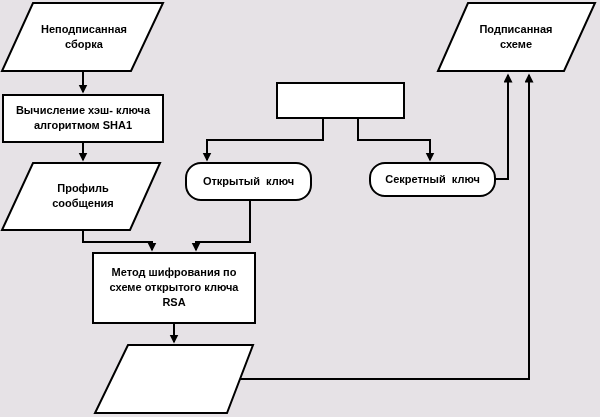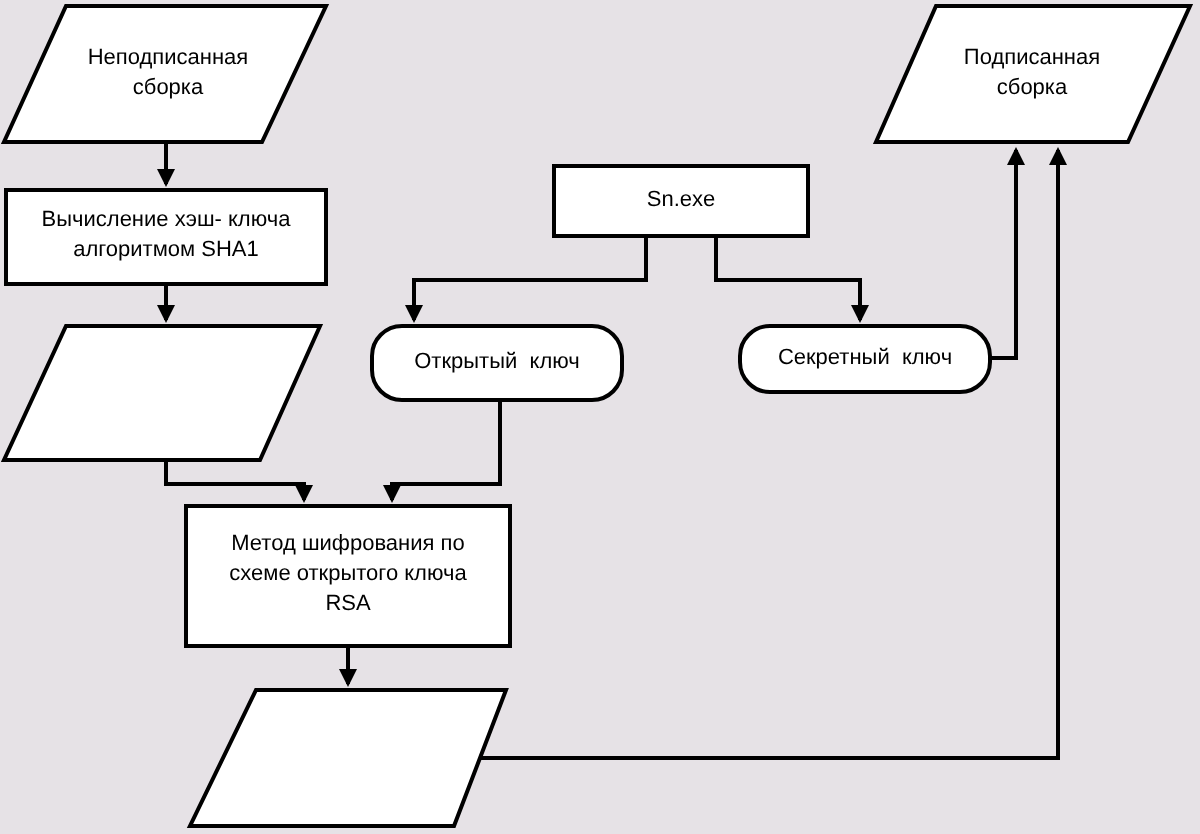--- a/index.html
+++ b/index.html
@@ -15,21 +15,21 @@
     overflow: hidden;
   }
   #diagram-svg {
     position: absolute;
     left: 0;
     top: 0;
   }
   .node-label {
     position: absolute;
     font-size: 11px;
-    font-weight: normal;
+    font-weight: bold;
     color: #000;
     text-align: center;
     line-height: 15px;
     white-space: pre-wrap;
     pointer-events: none;
   }
   
   #lbl-unsigned   { left: 14px;  top: 22px;  width: 140px; }
   #lbl-hashcalc   { left: 3px;   top: 103px; width: 160px; }
   #lbl-profile    { left: 13px;  top: 181px; width: 140px; }
@@ -74,22 +74,23 @@
       <rect x="93" y="253" width="162" height="70"></rect>
       <polygon points="128,345 253,345 227,413 95,413"></polygon>
       <polygon points="468,3 595,3 564,71 438,71"></polygon>
     </g>
   </svg>
 
   <div class="node-label" id="lbl-unsigned">Неподписанная
 сборка</div>
   <div class="node-label" id="lbl-hashcalc">Вычисление хэш- ключа
 алгоритмом SHA1</div>
-  <div class="node-label" id="lbl-snexe">Sn.exe</div>
+  <div class="node-label" id="lbl-profile">Профиль
+сообщения</div>
   <div class="node-label" id="lbl-publickey">Открытый  ключ</div>
   <div class="node-label" id="lbl-secretkey">Секретный  ключ</div>
   <div class="node-label" id="lbl-rsa">Метод шифрования по
 схеме открытого ключа
 RSA</div>
   <div class="node-label" id="lbl-signed">Подписанная
-сборка</div>
+схеме</div>
 
 </div>
 
 </body></html>

